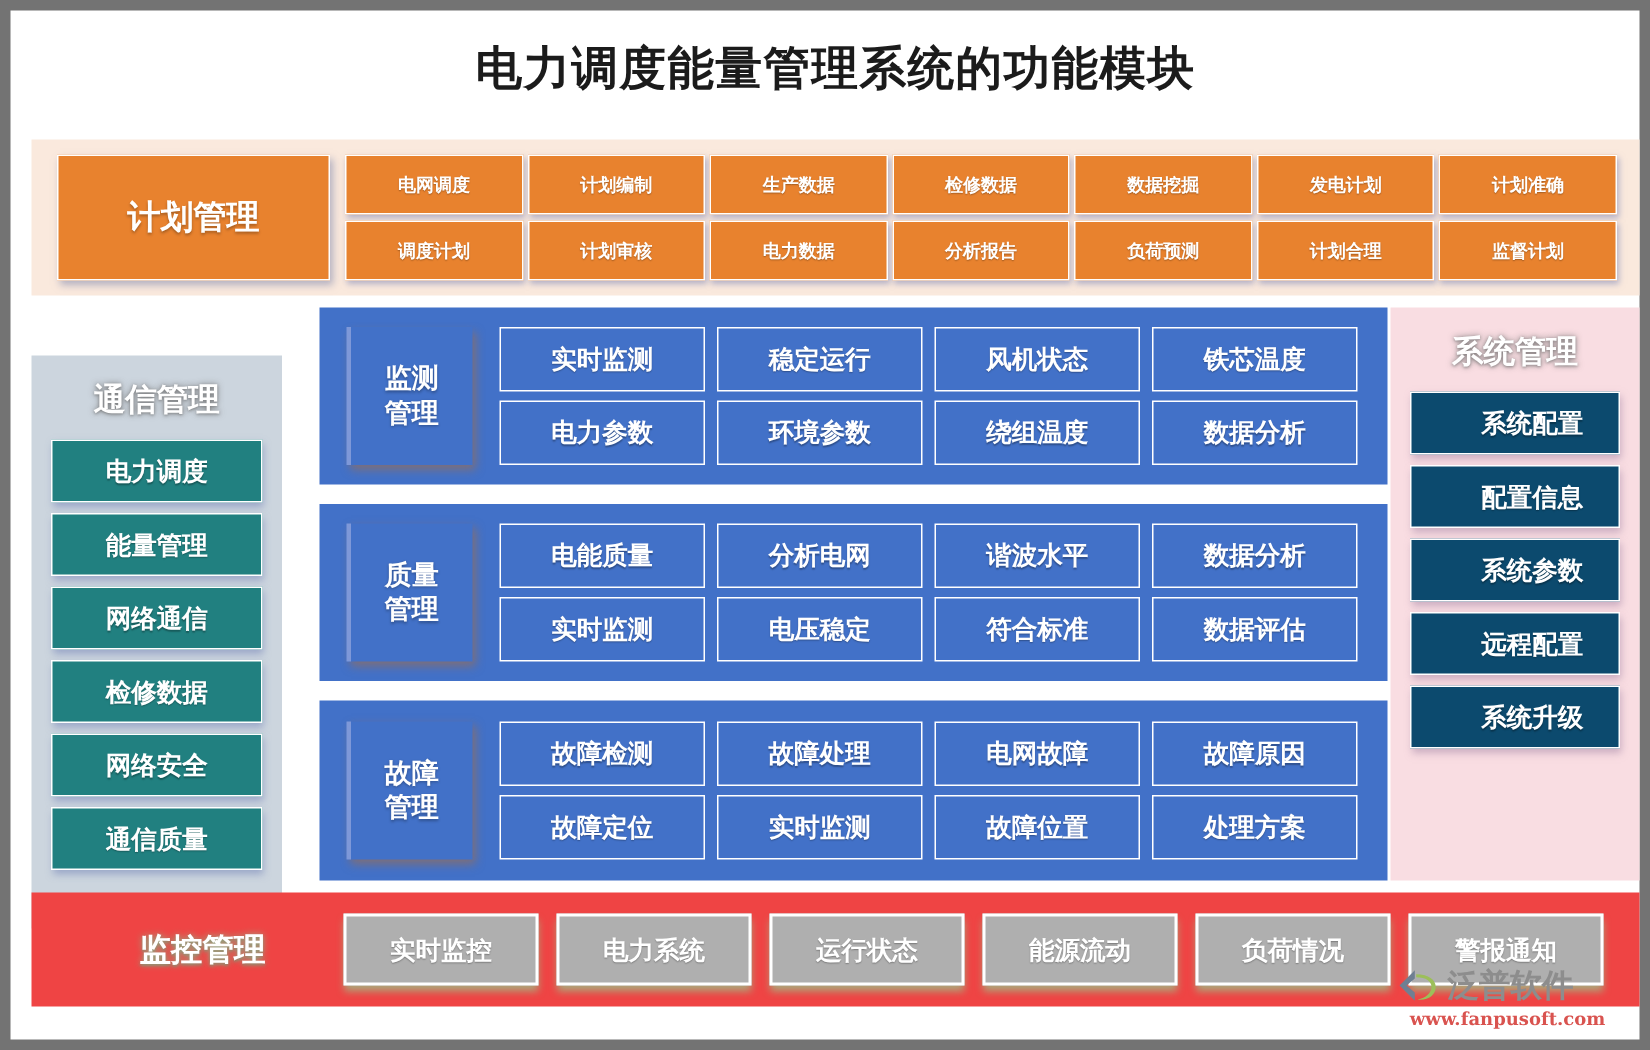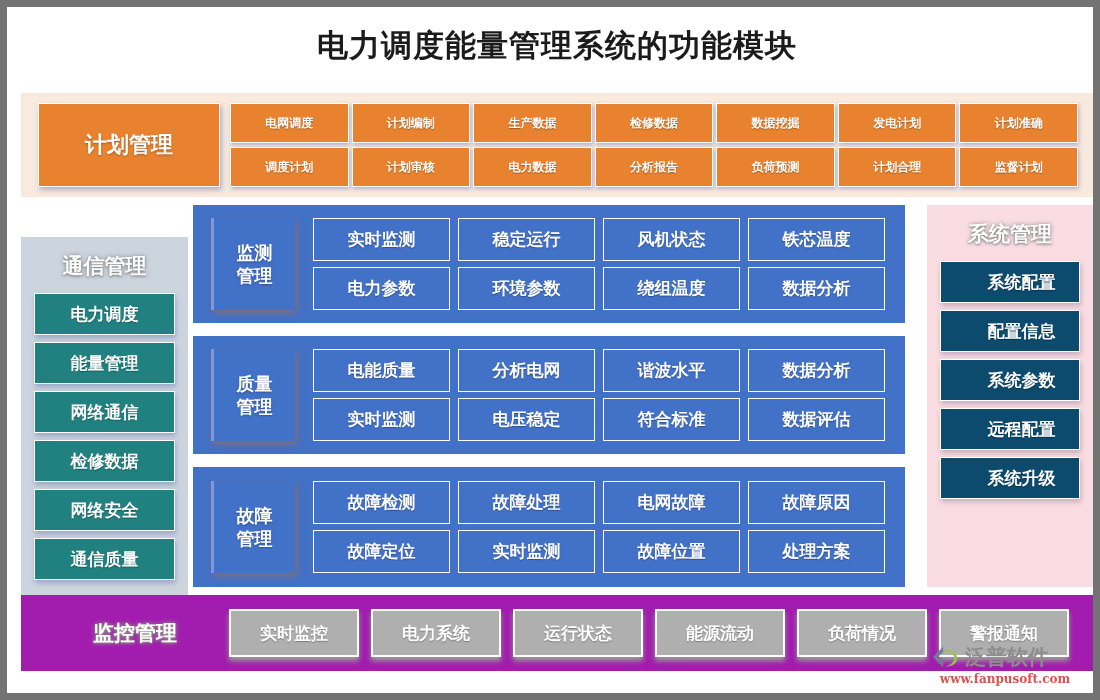--- a/index.html
+++ b/index.html
@@ -116,21 +116,21 @@
   }
   .side-right .side-list .chip {
     height: 42px;
     background: #0c4a6e;
     box-shadow: 1px 3px 5px rgba(170,140,170,.6);
     font-size: 17px;
     padding-left: 23px;
   }
 
   
-  .center { position: absolute; left: 172px; top: 0; width: 712px; height: 293px; text-align: center; }
+  .center { position: absolute; left: 192px; top: 0; width: 712px; height: 293px; text-align: center; }
 
   .blue-block {
     position: absolute;
     left: 0;
     width: 712px;
     height: 118px;
     background: #4271c8;
     display: flex;
     align-items: center;
   }
@@ -162,21 +162,21 @@
     grid-template-rows: 1fr 1fr;
     gap: 6px 8px;
   }
   .blue-grid .chip { background: #4271c8; font-size: 17px; }
 
   
   .bottom-band {
     position: absolute;
     left: 14px; top: 588px;
     width: 1072px; height: 76px;
-    background: #a21caf;
+    background: #ef4444;
   }
   .bottom-head {
     position: absolute;
     left: 34px; top: 14px;
     width: 160px; height: 48px;
   }
   .bottom-head .panel-title {
     height: 48px;
     color: #ffffff;
     text-shadow: 0 0 5px rgba(150,180,140,.95), 0 1px 2px rgba(120,140,110,.8);

